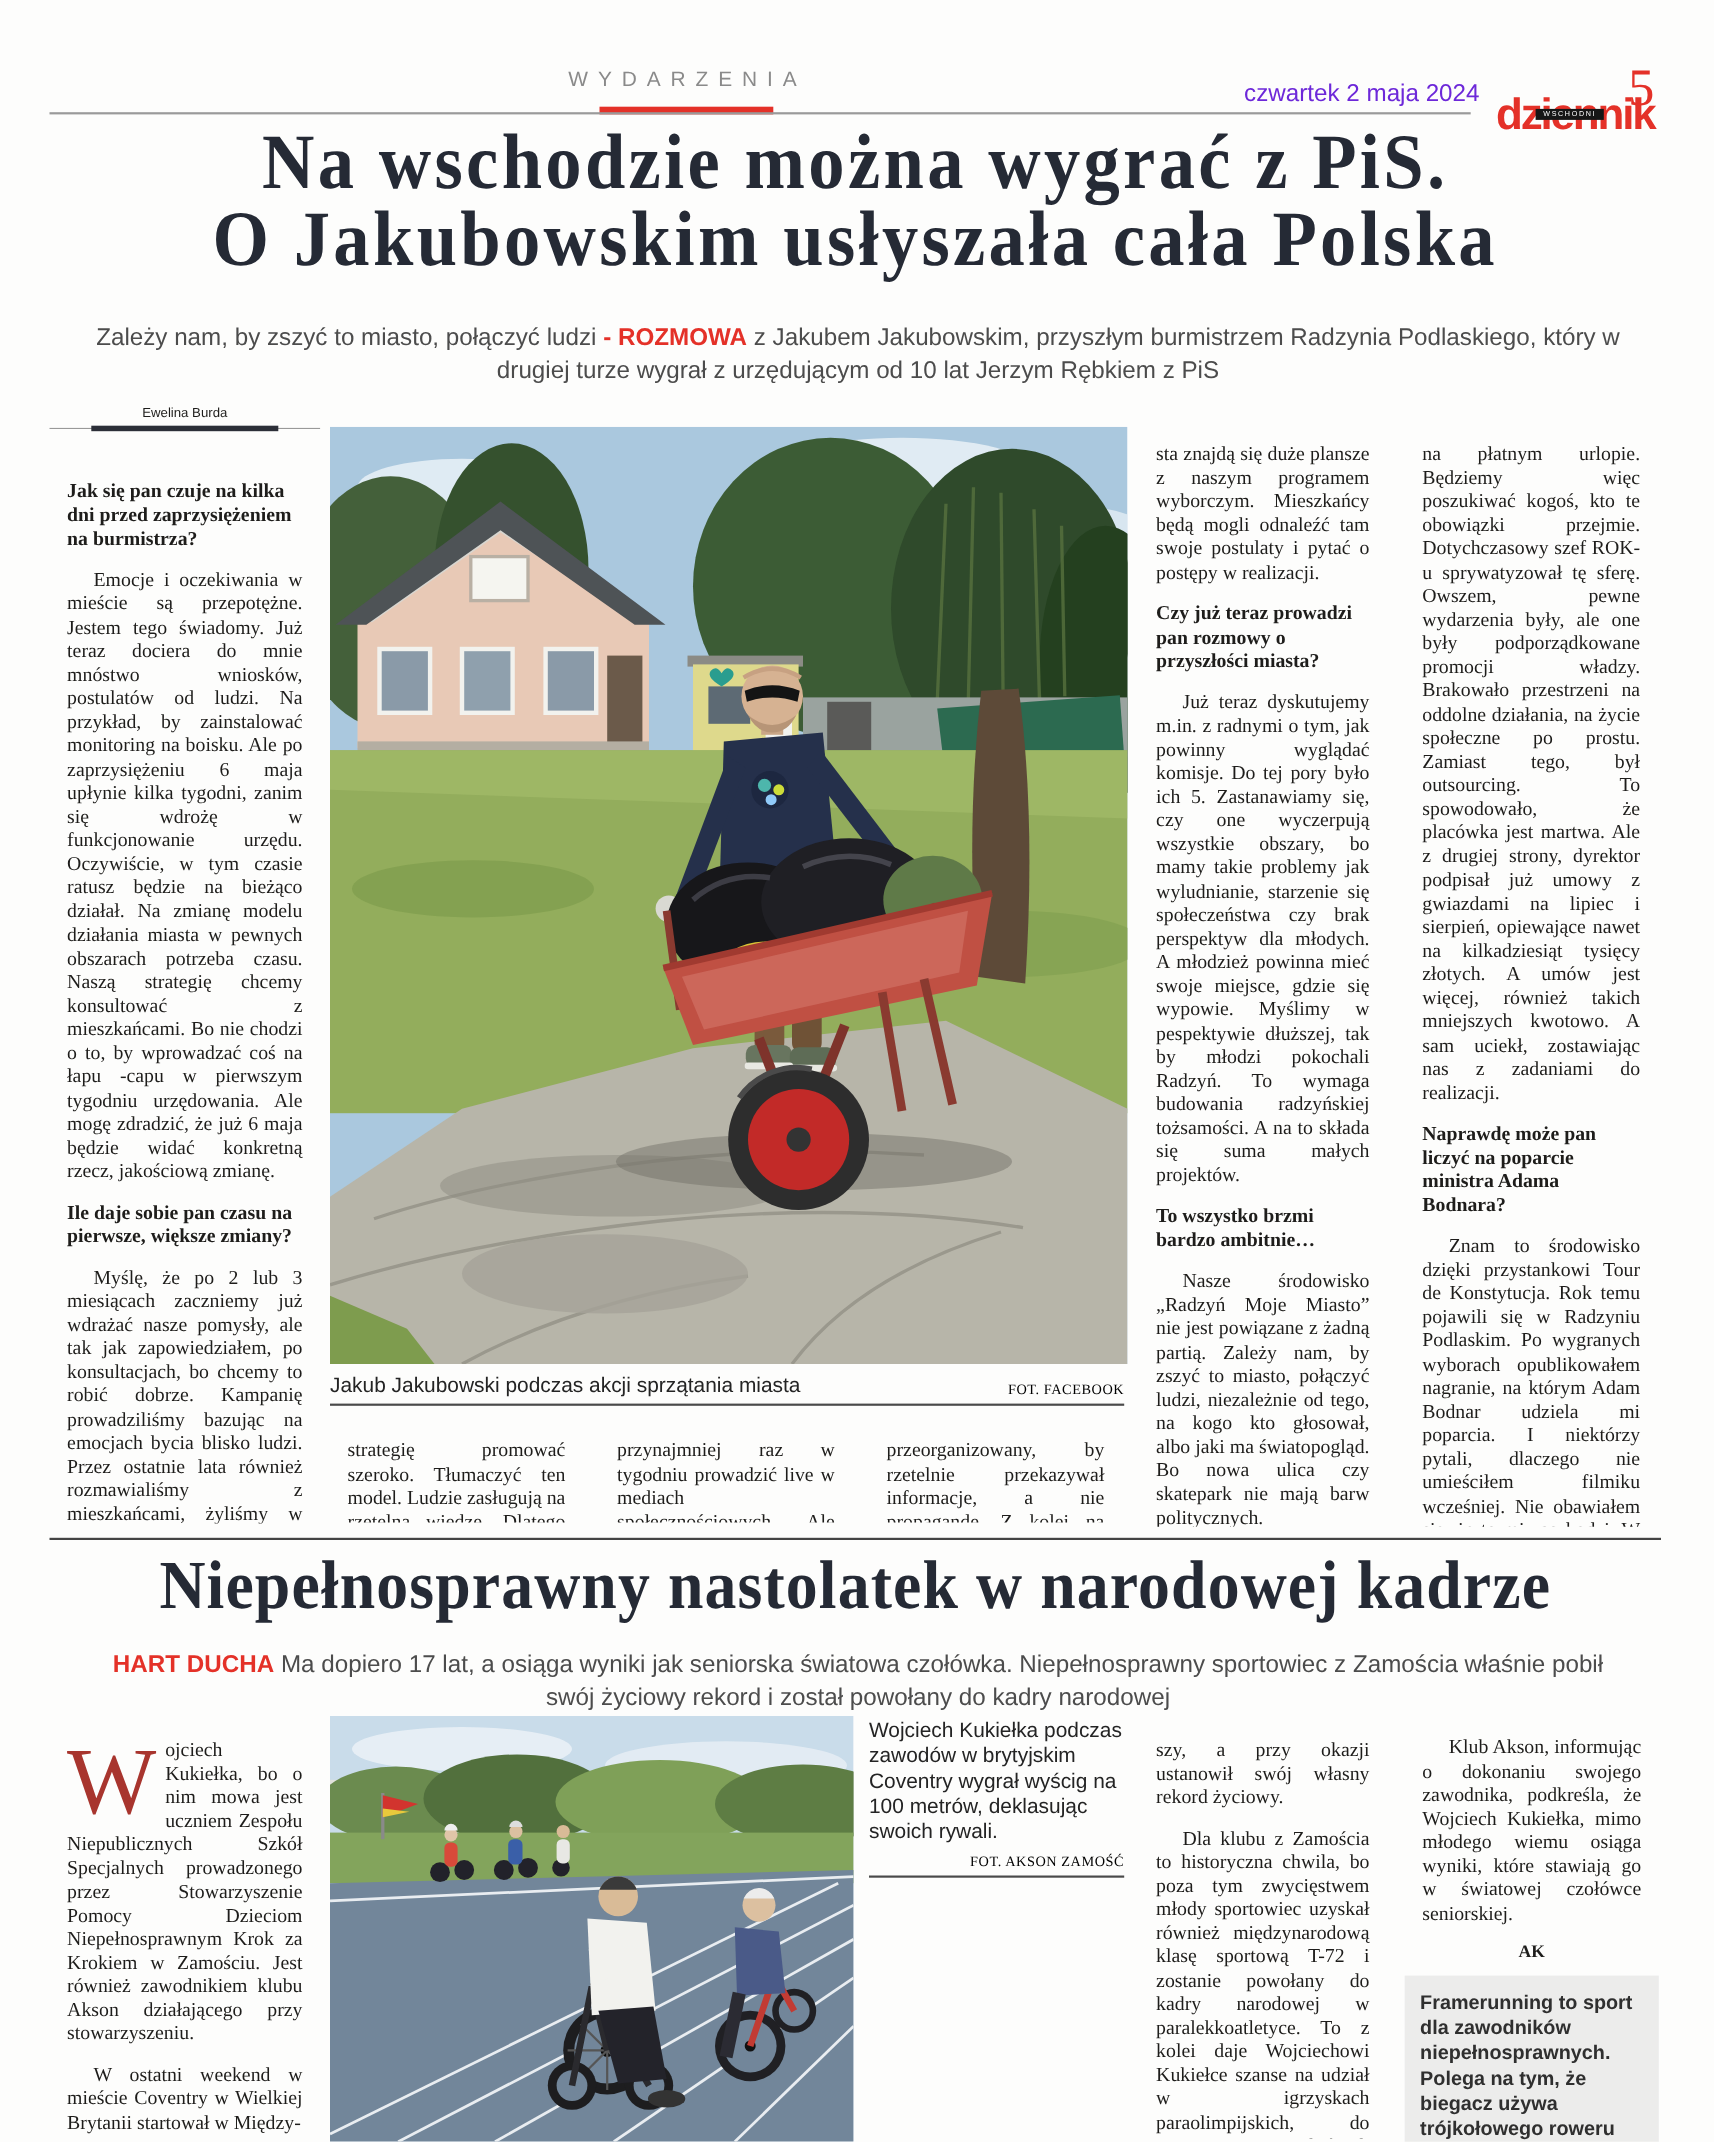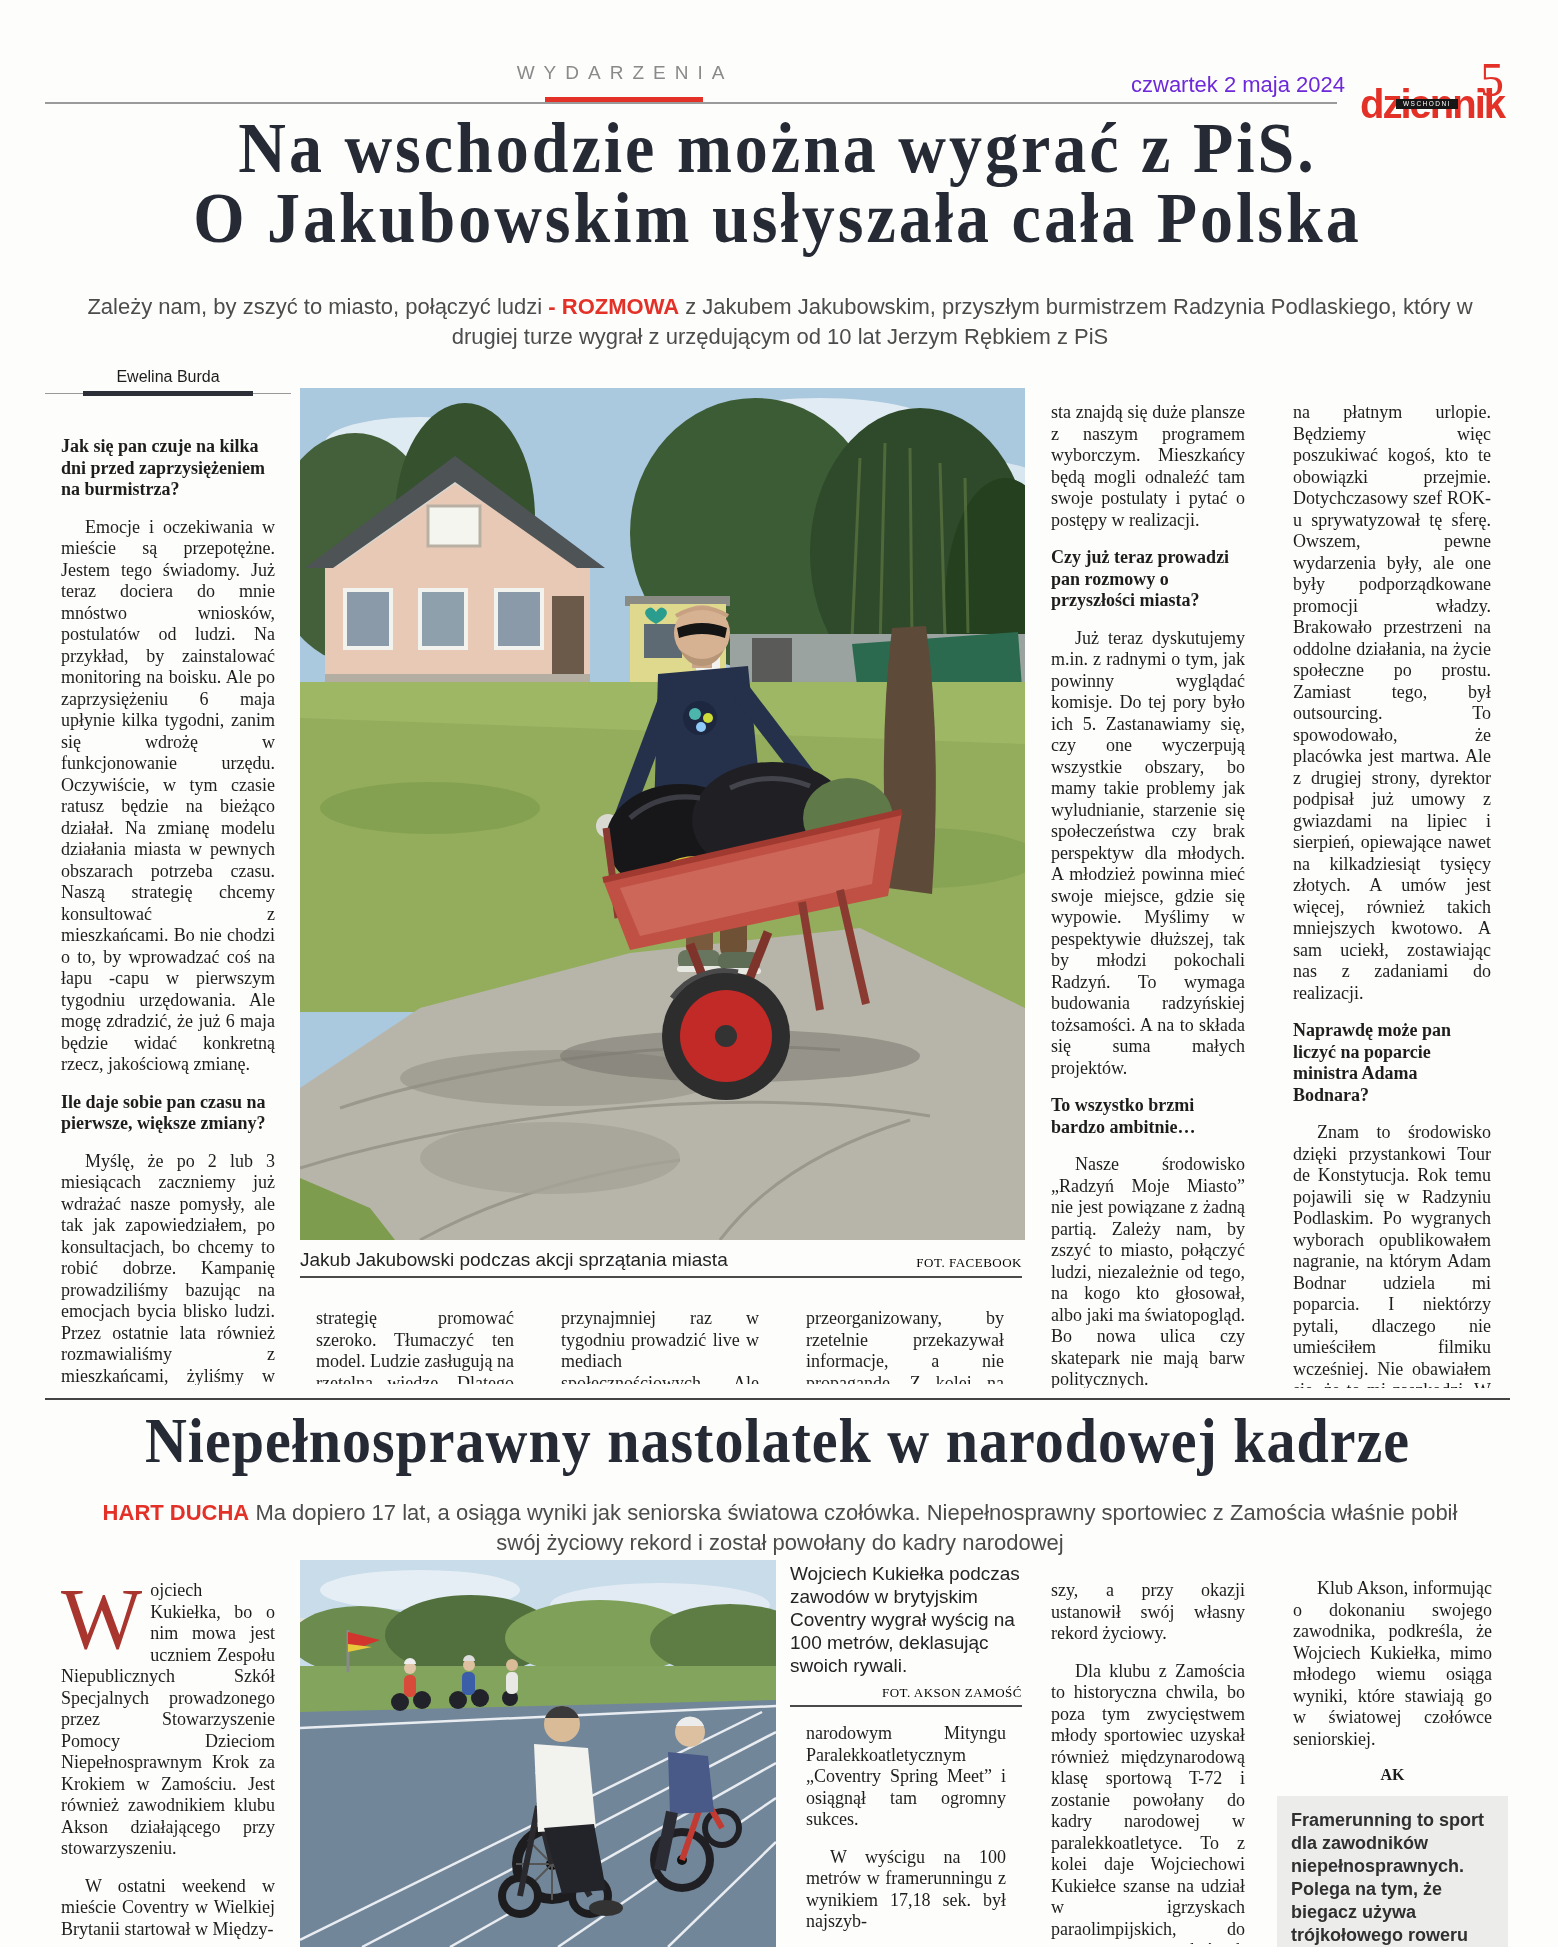--- a/index.html
+++ b/index.html
@@ -24,21 +24,21 @@
   .logo-strip{position:absolute;background:#161616;color:#fff;font-family:"Liberation Sans",sans-serif;
        font-size:6.5px;letter-spacing:1.5px;text-align:center;line-height:10px;}
   .pageno{font-family:"Liberation Serif",serif;font-size:48px;color:#e43128;}
   
   .headline{font-weight:700;color:#252a35;text-align:center;transform:scaleY(1.08);transform-origin:top center;}
   .headline.h1{font-size:66px;line-height:70px;letter-spacing:3px;}
   .headline.h2{font-size:58px;line-height:62px;letter-spacing:1px;}
   .lead{font-family:"Liberation Sans",sans-serif;font-size:22px;line-height:30px;color:#4c4c4c;
        text-align:center;}
   .lead .tag{color:#e43128;font-weight:700;}
-  .byline{font-family:"Liberation Sans",sans-serif;font-size:16px;text-align:center;color:#1e1d1b;
+  .byline{font-family:"Liberation Sans",sans-serif;font-size:12px;text-align:center;color:#1e1d1b;
        padding-bottom:7px;border-bottom:1px solid #999;position:relative;}
   .byline::after{content:"";position:absolute;left:50%;transform:translateX(-50%);bottom:-3px;
        width:170px;height:5px;background:#2c2f38;}
   
   .cap-row{display:flex;justify-content:space-between;align-items:flex-end;
        border-bottom:2px solid #4a4a4a;padding-bottom:5px;}
   .caption{font-family:"Liberation Sans",sans-serif;font-size:19px;line-height:23px;color:#242424;}
   .credit{font-family:Liberation Serif, serif;font-size:13px;color:#000000;letter-spacing:.5px;white-space:nowrap;}
   .credit-row{text-align:right;border-bottom:2px solid #4a4a4a;padding-bottom:4px;margin:6px 0 10px 0;}
   .separator{background:#444;}
@@ -304,24 +304,20 @@
     <path d="M245 158 a18 18 0 0 1 34 0" fill="#3a3a3a"></path>
   </g>
 </svg>
 </div>
 
 <div class="abs" style="left:790px;top:1562px;width:232px;">
   <div class="caption">Wojciech Kukiełka podczas zawodów w brytyjskim Coventry wygrał wyścig na 100 metrów, deklasując swoich rywali.</div>
   <div class="credit-row">
     <span class="credit">FOT. AKSON ZAMOŚĆ</span>
   </div>
-  <div>
-      <p class="para noind">narodowym Mityngu Paralekkoatletycznym „Coventry Spring Meet” i osiągnął tam ogromny sukces.</p>
-      <p class="para a">W wyścigu na 100 metrów w framerunningu z wynikiem 17,18 sek. był najszyb-</p>
-    </div>
 </div>
 
 <div class="col" style="left:1035px;top:1564px;width:226px;height:380px;">
     <p class="para noind">szy, a przy okazji ustanowił swój własny rekord życiowy.</p>
     <p class="para a">Dla klubu z Zamościa to historyczna chwila, bo poza tym zwycięstwem młody sportowiec uzyskał również międzynarodową klasę sportową T-72 i zostanie powołany do kadry narodowej w paralekkoatletyce. To z kolei daje Wojciechowi Kukiełce szanse na udział w igrzyskach paraolimpijskich, do programu których framerunning może zostać wprowadzony za 4 lata.</p>
   </div>
 
 <div class="abs" style="left:1277px;top:1562px;width:231px;">
   <div>
       <p class="para a">Klub Akson, informując o dokonaniu swojego zawodnika, podkreśla, że Wojciech Kukiełka, mimo młodego wiemu osiąga wyniki, które stawiają go w światowej czołówce seniorskiej.</p>

